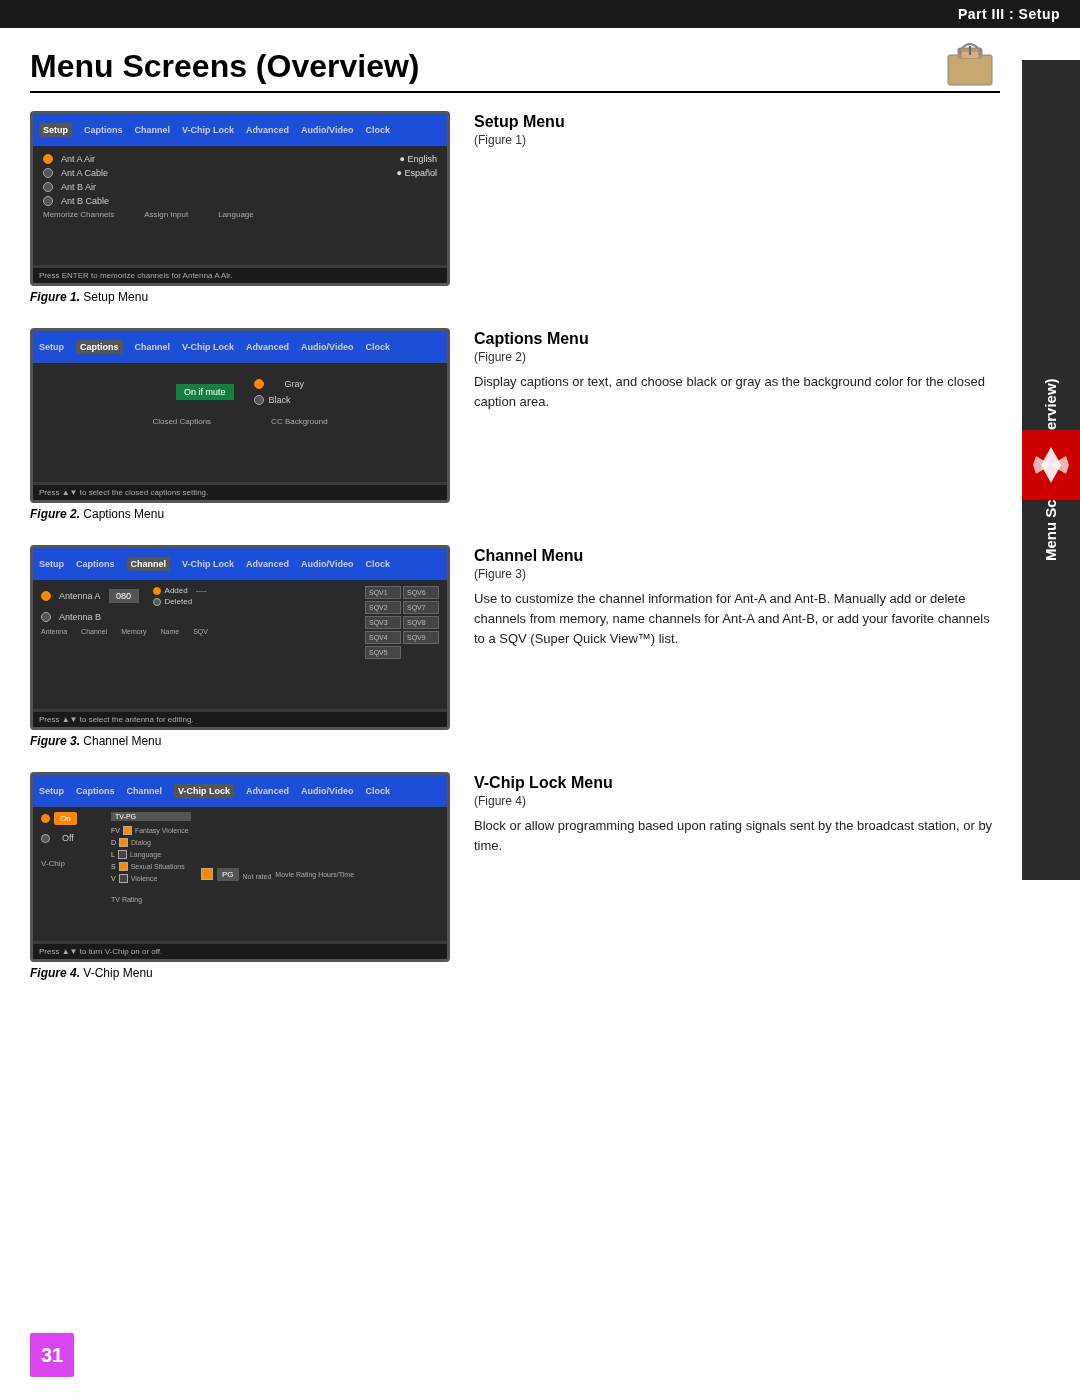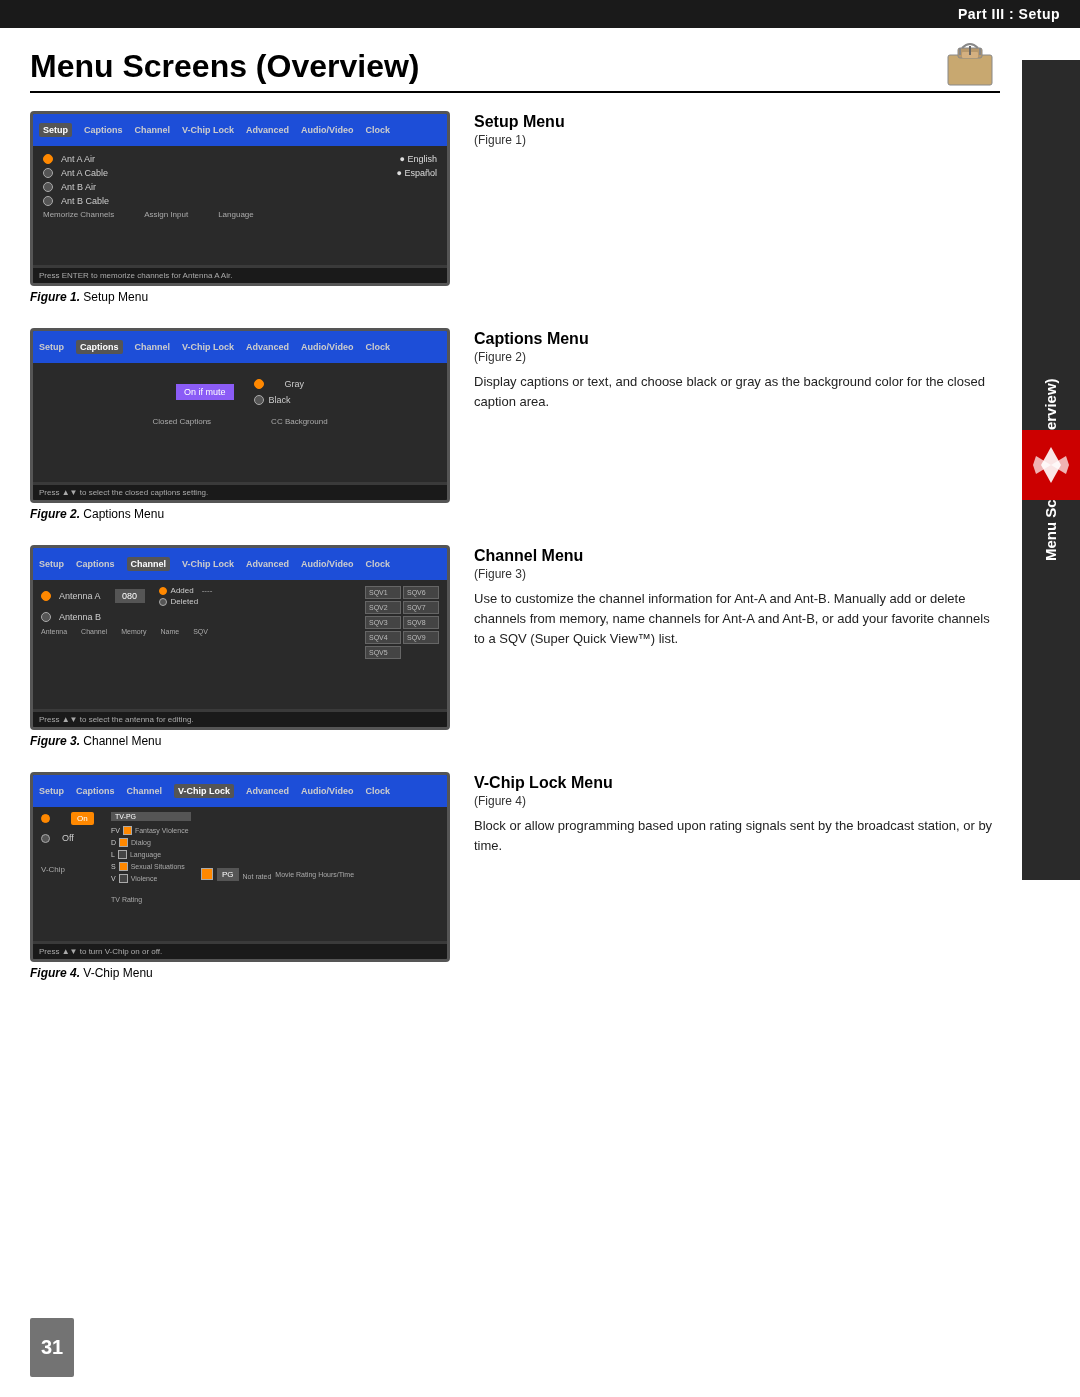--- a/index.html
+++ b/index.html
@@ -204,35 +204,35 @@
       top: 30px;
       width: 60px;
       height: 60px;
     }
 
     
     .page-number {
       position: absolute;
       bottom: 20px;
       left: 30px;
-      background: #737373;
+      background: #d946ef;
       color: #fff;
       width: 44px;
-      height: 59px;
+      height: 44px;
       display: flex;
       align-items: center;
       justify-content: center;
       font-size: 20px;
       font-weight: bold;
       border-radius: 2px;
     }
 
     
     .tv-center-box {
-      background: #8b5cf6;
+      background: #15803d;
       color: #fff;
       font-size: 9px;
       padding: 3px 8px;
       display: inline-block;
       margin: 4px 0;
     }
 
     
     .tv-channel-box {
       background: #555;
@@ -410,21 +410,21 @@
           <span class="tv-menu-item">V-Chip Lock</span>
           <span class="tv-menu-item">Advanced</span>
           <span class="tv-menu-item">Audio/Video</span>
           <span class="tv-menu-item">Clock</span>
         </div>
         <div class="tv-body" style="display:flex;gap:12px;padding:6px 8px;">
           <div style="flex:1">
             <div class="tv-row" style="margin-bottom:6px;">
               <div class="tv-radio selected"></div>
               <span class="tv-label">Antenna A</span>
-              <span class="tv-channel-box" style="margin-left:6px;">080</span>
+              <span class="tv-channel-box" style="">080</span>
               <div style="margin-left:6px;display:flex;flex-direction:column;gap:2px;">
                 <div style="display:flex;align-items:center;gap:4px;">
                   <div class="tv-radio selected" style="width:8px;height:8px;"></div>
                   <span style="color:#ccc;font-size:8px;">Added</span>
                   <span style="color:#aaa;font-size:8px;margin-left:4px;">----</span>
                 </div>
                 <div style="display:flex;align-items:center;gap:4px;">
                   <div class="tv-radio" style="width:8px;height:8px;"></div>
                   <span style="color:#ccc;font-size:8px;">Deleted</span>
                 </div>
@@ -475,29 +475,29 @@
           <span class="tv-menu-item">Setup</span>
           <span class="tv-menu-item">Captions</span>
           <span class="tv-menu-item">Channel</span>
           <span class="tv-menu-item active">V-Chip Lock</span>
           <span class="tv-menu-item">Advanced</span>
           <span class="tv-menu-item">Audio/Video</span>
           <span class="tv-menu-item">Clock</span>
         </div>
         <div class="tv-body" style="display:flex;gap:10px;padding:5px 8px;">
           <div style="display:flex;flex-direction:column;gap:8px;min-width:60px;">
-            <div style="display:flex;align-items:center;gap:21px;">
+            <div style="display:flex;align-items:center;gap:4px;">
               <div class="tv-radio selected" style="width:9px;height:9px;"></div>
               <span class="tv-on-pill">On</span>
             </div>
             <div style="display:flex;align-items:center;gap:12px;">
               <div class="tv-radio" style="width:9px;height:9px;"></div>
               <span style="color:#ccc;font-size:9px;">Off</span>
             </div>
-            <div style="margin-top:8px;">
+            <div style="margin-top:2px;">
               <div class="tv-col-label" style="text-align:left;">V-Chip</div>
             </div>
           </div>
           <div style="display:flex;flex-direction:column;gap:3px;min-width:80px;">
             <div class="tv-rating-box" style="font-size:7px;padding:1px 4px;margin-bottom:2px;">TV-PG</div>
             <div style="display:flex;align-items:center;gap:3px;">
               <span style="color:#ccc;font-size:7px;">FV</span>
               <div class="tv-checkbox checked"></div>
               <span style="color:#aaa;font-size:7px;">Fantasy Violence</span>
             </div>

